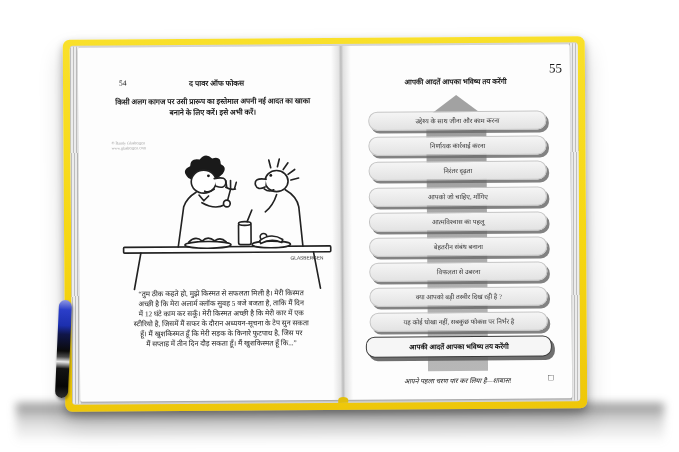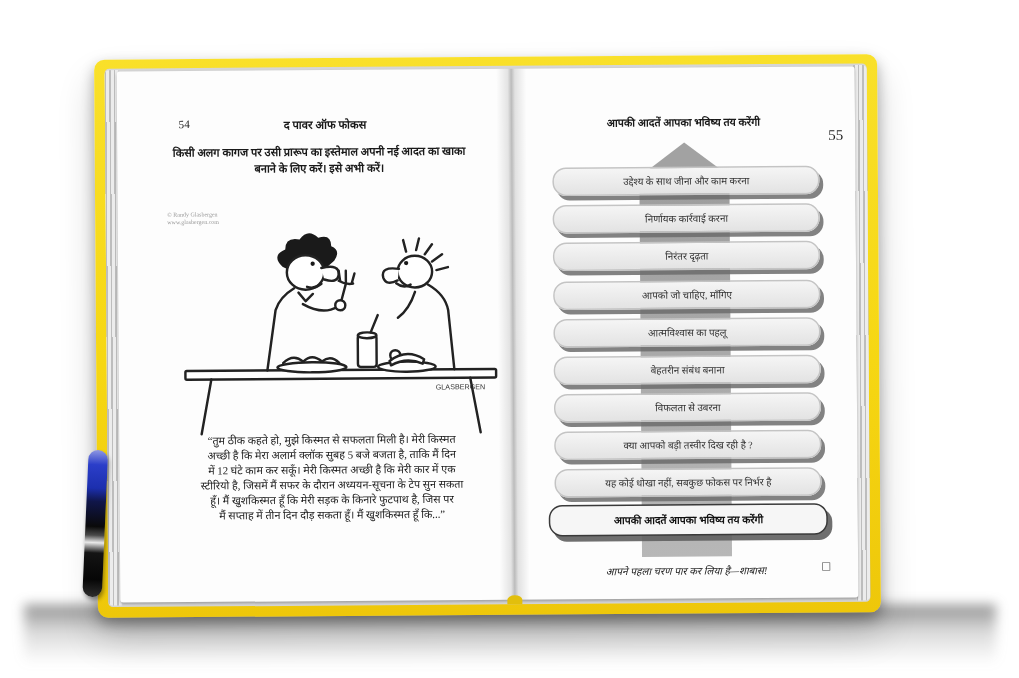--- a/index.html
+++ b/index.html
@@ -37,21 +37,21 @@
 
   .lp-number{position:absolute;left:41px;top:31px;font-size:7.5px;}
   .lp-header{position:absolute;left:14px;right:0;top:31px;text-align:center;font-size:7.5px;font-weight:bold;}
   .lp-intro{position:absolute;left:12px;right:6px;top:49px;text-align:center;font-weight:bold;
     font-size:7.4px;line-height:11px;}
   .lp-credit{position:absolute;left:33px;top:93px;font-size:4px;line-height:5px;color:#9a9a9a;}
   .lp-cartoon{position:absolute;left:39px;top:106px;width:218px;height:140px;}
   .lp-caption{position:absolute;left:24px;right:4px;top:242px;text-align:center;font-size:7.2px;line-height:10px;}
 
   .rp-header{position:absolute;left:0;right:0;top:31px;text-align:center;font-size:7.2px;font-weight:bold;}
-  .rp-number{position:absolute;right:8px;top:41px;font-size:10px;}
+  .rp-number{position:absolute;right:8px;top:16px;font-size:13px;}
   .arrow-head{position:absolute;left:79px;top:50px;width:0;height:0;
     border-left:36px solid transparent;border-right:36px solid transparent;border-bottom:27px solid #a2a2a2;}
   .arrow-shaft{position:absolute;left:85px;top:74px;width:60px;height:252px;
     background:linear-gradient(180deg,#9d9d9d,#b7b7b7);}
   .fbox{position:absolute;left:27px;width:176px;height:17px;border-radius:9px;
     background:linear-gradient(180deg,#f5f5f5,#e3e3e3);border:1px solid #c4c4c4;
     box-shadow:2.5px 3px 0 rgba(108,108,108,.85);
     display:flex;align-items:center;justify-content:center;
     font-size:6.6px;color:#333;text-align:center;}
   .fbox.final{left:23px;top:291px;width:184px;height:19px;font-weight:bold;font-size:7px;color:#111;

